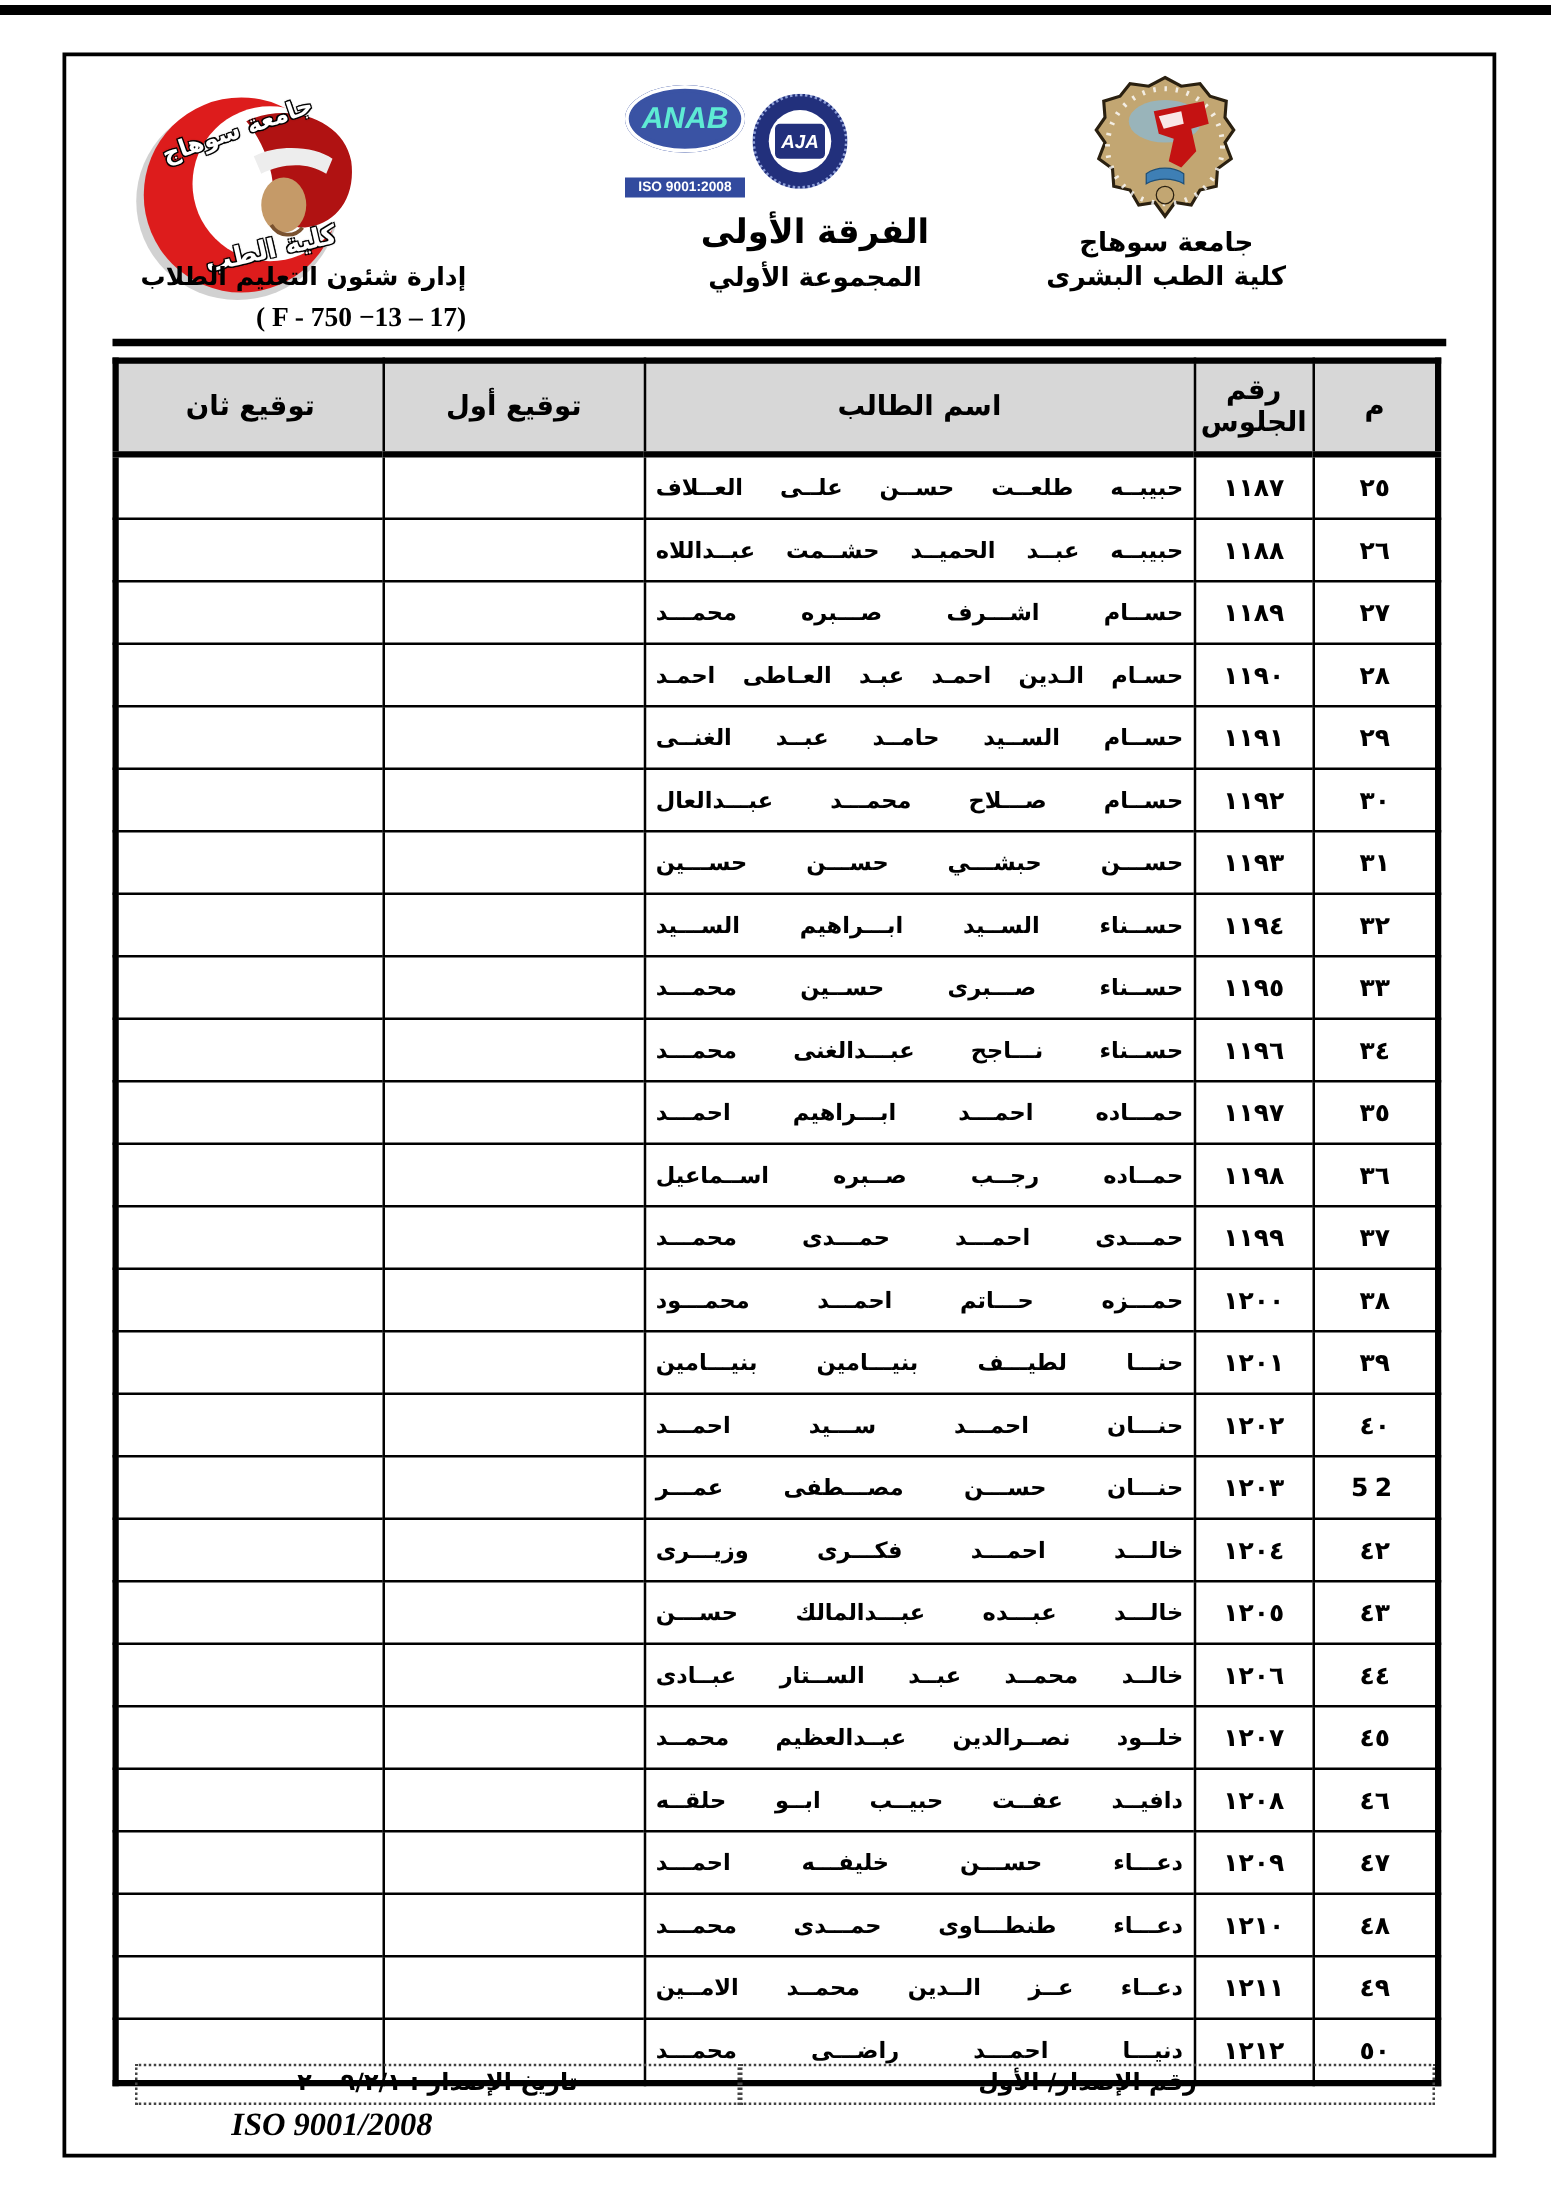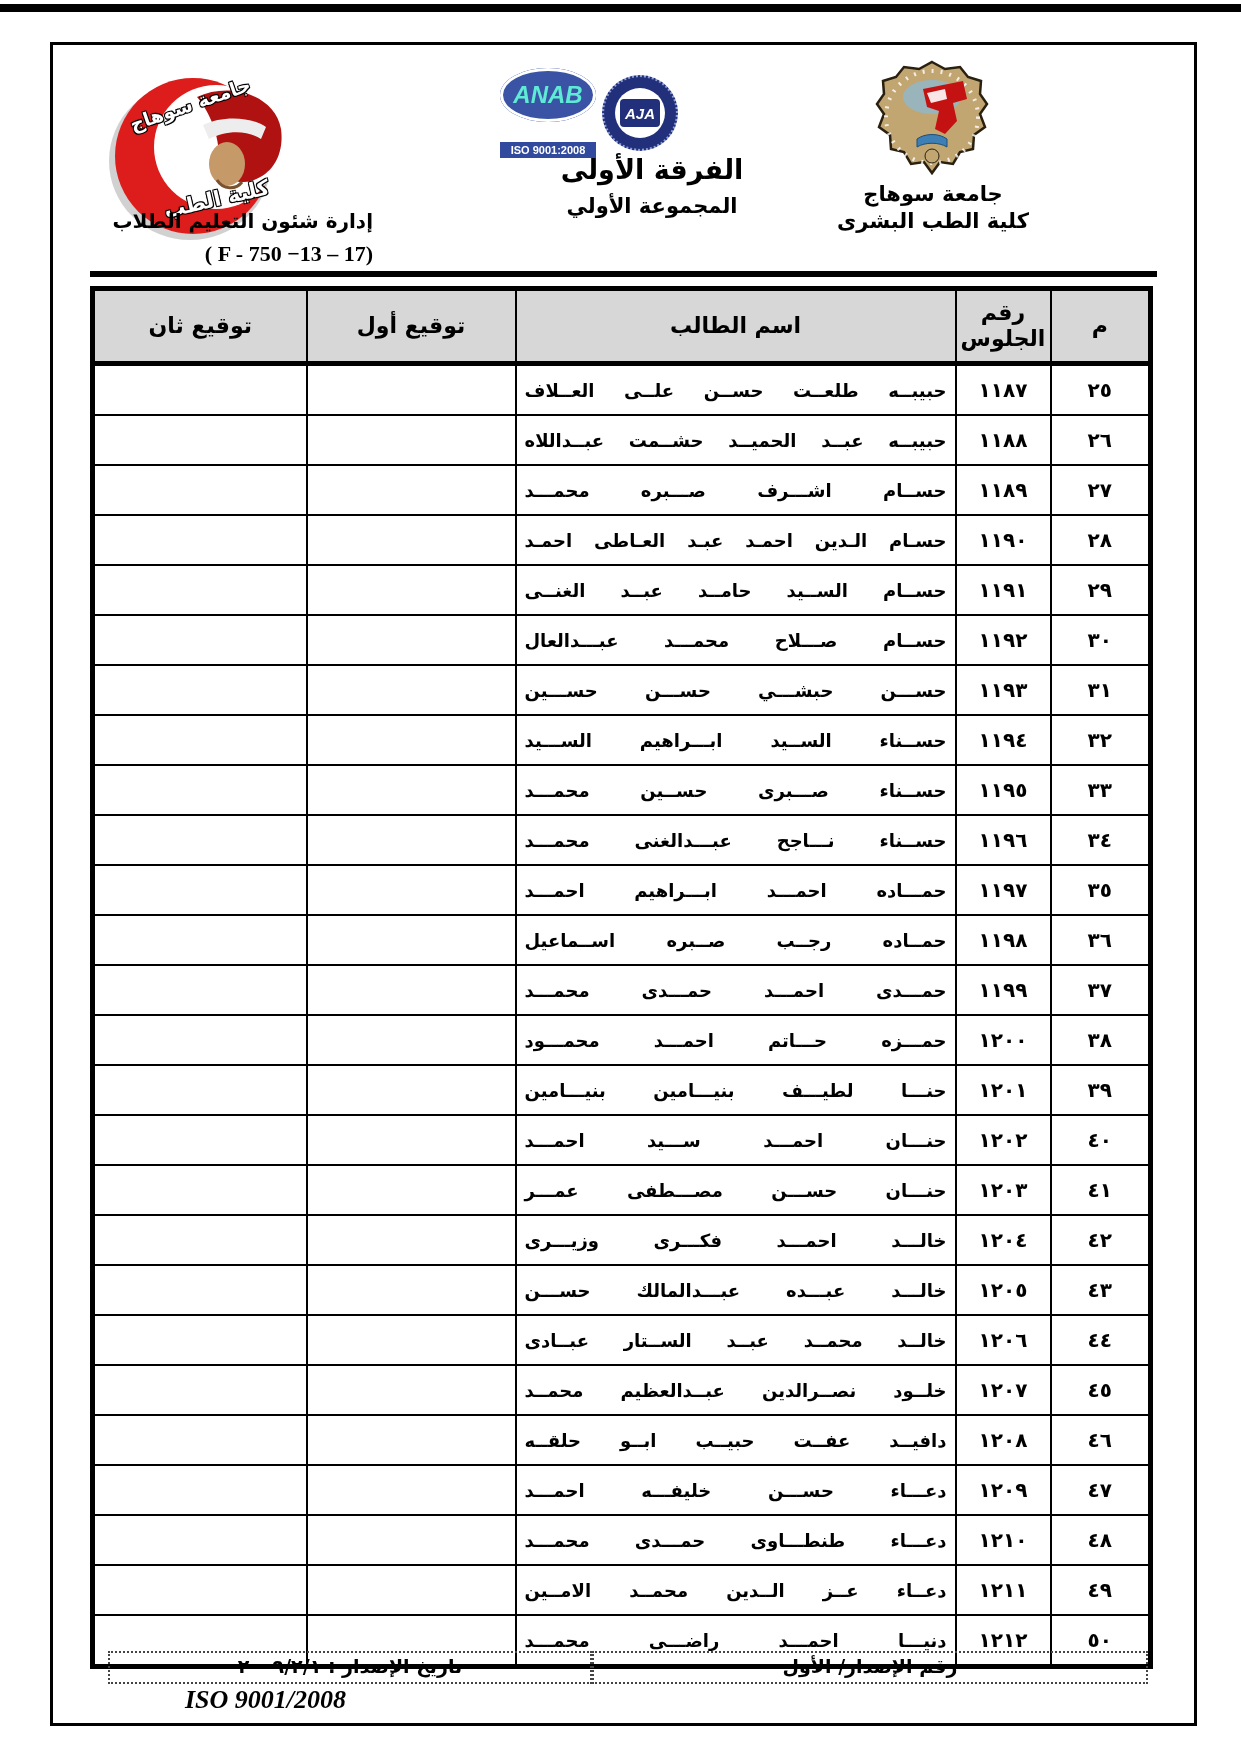--- a/index.html
+++ b/index.html
@@ -26,21 +26,21 @@
     font-family:"Liberation Sans",sans-serif;box-shadow:inset 0 0 0 3px #fff,inset 0 0 0 6px #3a53a4;}
   .anab-band{margin-top:20px;width:96px;background:#324a9e;color:#fff;font-size:11px;font-weight:bold;
     padding:2px 0;font-family:"Liberation Sans",sans-serif;}
   .aja{left:549px;top:30px;width:72px;height:72px;border-radius:50%;background:#22307c;
     border:2px dotted #8fa0d8;display:flex;align-items:center;justify-content:center;}
   .aja-inner{width:50px;height:50px;border-radius:50%;background:#fff;display:flex;align-items:center;justify-content:center;}
   .aja-core{width:40px;height:28px;background:#22307c;color:#fff;font-weight:bold;font-style:italic;
     font-size:15px;border-radius:4px;display:flex;align-items:center;justify-content:center;
     font-family:"Liberation Sans",sans-serif;}
 
-  .titles{left:384px;top:104px;width:430px;text-align:center;direction:rtl;}
+  .titles{left:384px;top:120px;width:430px;text-align:center;direction:rtl;}
   .title1{font-size:27px;font-weight:bold;line-height:42px;}
   .title2{font-size:27px;font-weight:bold;line-height:44px;}
   .title3{font-size:21px;font-weight:bold;line-height:30px;}
 
   .shield{left:822px;top:14px;width:115px;height:120px;}
   .org{left:730px;top:136px;width:300px;text-align:center;direction:rtl;}
   .org-l1,.org-l2{font-size:21px;font-weight:bold;line-height:27px;}
 
   
   .pre-rule{left:37px;top:226px;width:1067px;height:6px;background:#000;}
@@ -246,21 +246,21 @@
       <td class="c-sig"></td>
     </tr>
         <tr>
       <td class="c-no">٤٠</td>
       <td class="c-seat">١٢٠٢</td>
       <td class="c-name">حنـــان احمـــد ســـيد احمـــد</td>
       <td class="c-sig"></td>
       <td class="c-sig"></td>
     </tr>
         <tr>
-      <td class="c-no">٤١</td>
+      <td class="c-no">52</td>
       <td class="c-seat">١٢٠٣</td>
       <td class="c-name">حنـــان حســـن مصـــطفى عمـــر</td>
       <td class="c-sig"></td>
       <td class="c-sig"></td>
     </tr>
         <tr>
       <td class="c-no">٤٢</td>
       <td class="c-seat">١٢٠٤</td>
       <td class="c-name">خالـــد احمـــد فكـــرى وزيـــرى</td>
       <td class="c-sig"></td>

